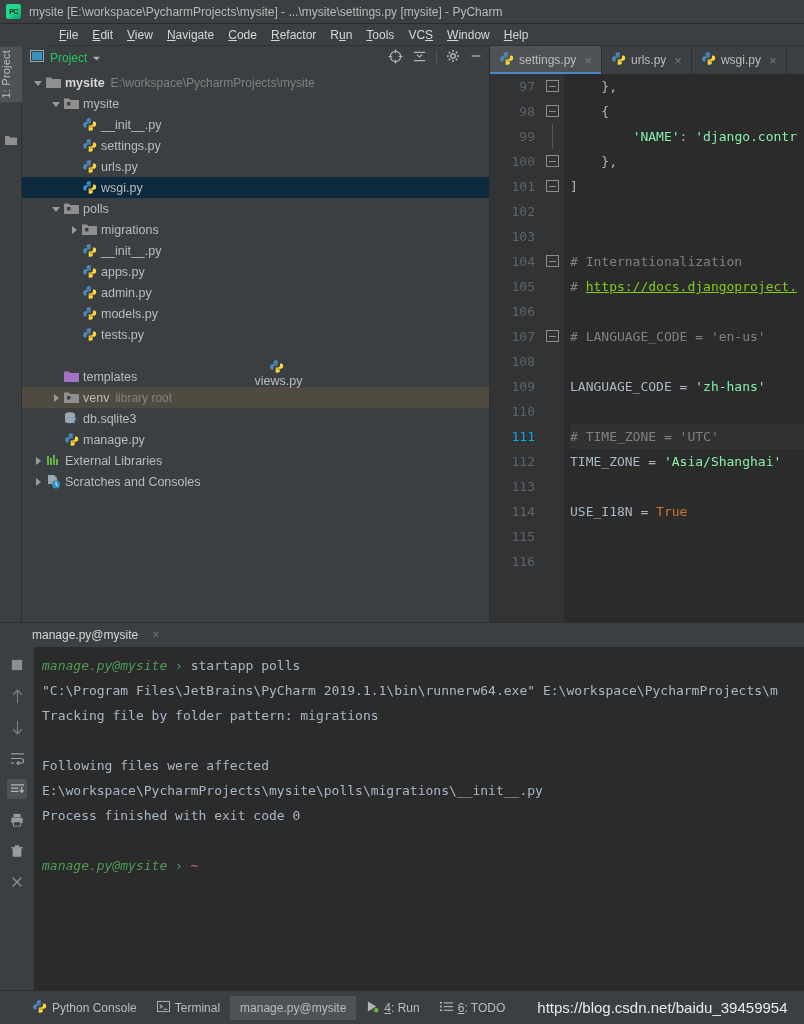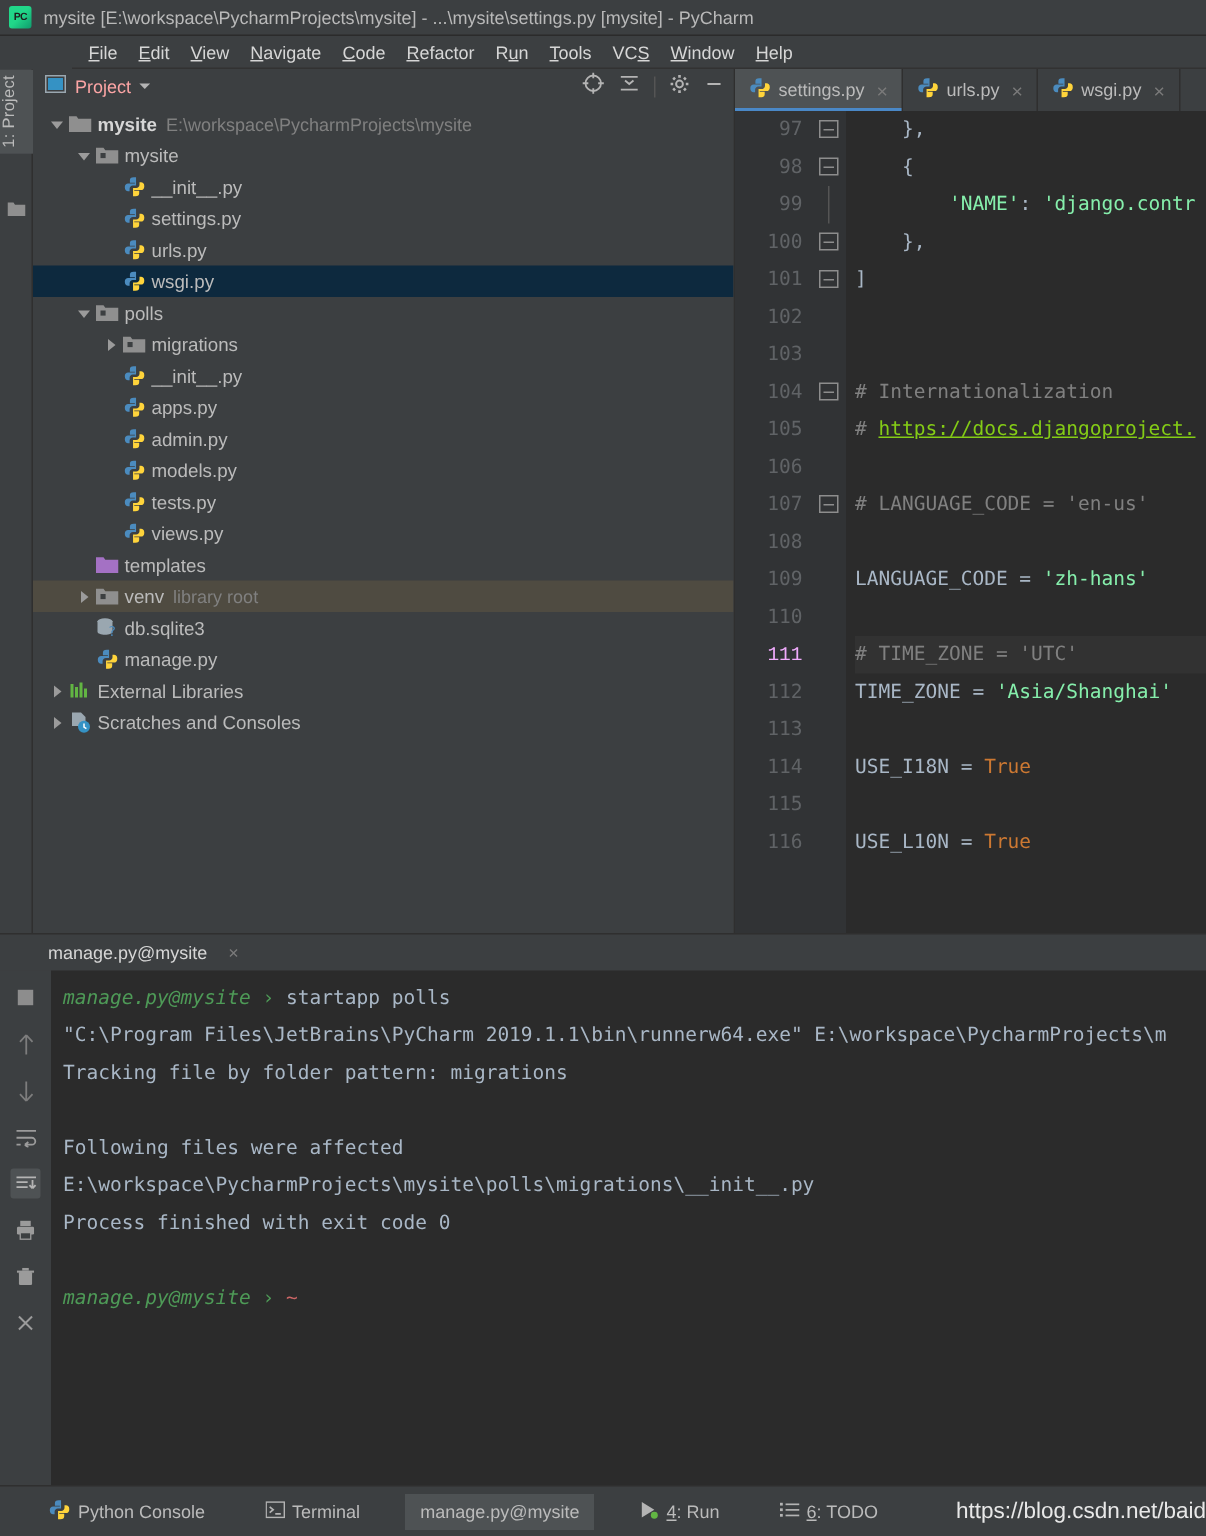--- a/index.html
+++ b/index.html
@@ -57,21 +57,21 @@
   .vtab.active { background: #4e5254; }
   .strip-icon { position: absolute; left: 5px; width: 12px; height: 12px; }
 
   
   .toolwin { width: 468px; flex: 0 0 468px; display: flex; flex-direction: column;
              background: #3c3f41; border-right: 1px solid #2f2f2f; }
   .tw-header {
     height: 24px; display: flex; align-items: center; padding: 0 6px 0 8px;
     background: #3c3f41; flex: 0 0 24px;
   }
-  .tw-title { font-size: 12px; color: #fca5a5; margin-left: 6px; }
+  .tw-title { font-size: 12px; color: #22c55e; margin-left: 6px; }
   .tw-actions { margin-left: auto; display: flex; align-items: center; gap: 9px; }
   .tw-sep { width:1px; height:14px; background:#555; }
 
   .tree {
     flex: 1 1 auto; background: #3c3f41; overflow: hidden; padding-top: 2px;
     font-size: 12.5px; color: #bbbbbb;
   }
   .trow { display: flex; align-items: center; height: 21px; padding-left: 10px; white-space: nowrap; }
   .trow.selected { background: #0d293e; }
   .trow.venv { background: #4f4b41; }
@@ -103,21 +103,21 @@
 
   .code-area { flex: 1 1 auto; display: flex; overflow: hidden; background: #2b2b2b;
                font-family: "DejaVu Sans Mono", monospace; font-size: 13px; }
   .gutter { width: 52px; flex: 0 0 52px; text-align: right; padding-right: 7px;
             color: #606366; background: #313335; }
   .fold { width: 22px; flex: 0 0 22px; background: #313335; position: relative; }
   .codelines { flex: 1 1 auto; position: relative; padding-left: 6px; overflow: hidden; }
   .ln { height: 25px; line-height: 25px; white-space: nowrap; }
   .ln.cur { background: #323232; }
   .gl { height: 25px; line-height: 25px; }
-  .gl.cur { color: #f0abfc; font-family: Liberation Mono, monospace; }
+  .gl.cur { color: #0ea5e9; }
   .fl { height: 25px; position: relative; }
   .fl .vline { position:absolute; left:10px; top:0; bottom:0; width:1px; background:#555; }
   .fmark { position:absolute; left:4px; top:6px; width:13px; height:12px;
            border:1px solid #8d8d8d; background:#313335; }
   .fmark::after{content:"";position:absolute;left:2px;top:5px;width:7px;height:1px;background:#8d8d8d;}
 
   .c-comment { color: #808080; }
   .c-str { color: #86efac; }
   .c-kw { color: #cc7832; }
   .c-plain { color: #a9b7c6; }
@@ -139,21 +139,21 @@
              font-family:"DejaVu Sans Mono", monospace; font-size:13px; color:#a9b7c6;
              padding:6px 0 0 8px; }
   .cline { height:25px; line-height:25px; white-space:nowrap; }
   .cprompt { color:#4e9a57; font-style:italic; }
   .cchev { color:#4e9a57; }
   .ccmd { color:#a9b7c6; }
   .caret { color:#cc6666; }
 
   
   .statusbar { position:absolute; left:0; right:0; bottom:0; height:34px; background:#3c3f41;
-               display:flex; align-items:center; padding-left:22px; border-top:1px solid #2f2f2f;gap:20px; }
+               display:flex; align-items:center; padding-left:22px; border-top:1px solid #2f2f2f; }
   .sb-item { font-size:12px; color:#bbbbbb; padding:5px 10px; display:flex; align-items:center; gap:5px; white-space:nowrap;}
   .sb-item.active { background:#4e5254; }
   .sb-item .mn { text-decoration: underline; }
   .watermark { margin-left:22px; font-size:15px; color:#e8e8e8; font-family:"Liberation Sans", sans-serif; }
 
   .bl-strip { position:absolute; left:0; bottom:34px; width:22px; height:368px; background:#3c3f41; }
 </style>
 </head>
 <body>
 
@@ -334,21 +334,21 @@
             <span class="tlabel">models.py</span>
           </div>
           <div class="trow" style="padding-left: 46px;">
             <span class="tw-twisty "></span>
             <span class="ticon"><svg viewBox="0 0 15 15" width="15" height="15">
                 <path d="M7.2 1.2c-2 0-2.6.8-2.6 2v1.6h3.3v.5H3.4c-1.2 0-2.2.7-2.2 2.6s1 2.6 2.2 2.6h1v-1.7c0-1.2 1-2.2 2.2-2.2h2.1V1.2z" fill="#4b8bbe"></path>
                 <path d="M8.2 13.8c2 0 2.6-.8 2.6-2v-1.6H7.5v-.5h4.5c1.2 0 2.2-.7 2.2-2.6s-1-2.6-2.2-2.6h-1v1.7c0 1.2-1 2.2-2.2 2.2H6.7v5.4z" fill="#ffd43b"></path>
               </svg></span>
             <span class="tlabel">tests.py</span>
           </div>
-          <div class="trow" style="padding-left: 46px;">
+          <div class="trow" style="padding-left: 46px; flex-direction: column;">
             <span class="tw-twisty "></span>
             <span class="ticon"><svg viewBox="0 0 15 15" width="15" height="15">
                 <path d="M7.2 1.2c-2 0-2.6.8-2.6 2v1.6h3.3v.5H3.4c-1.2 0-2.2.7-2.2 2.6s1 2.6 2.2 2.6h1v-1.7c0-1.2 1-2.2 2.2-2.2h2.1V1.2z" fill="#4b8bbe"></path>
                 <path d="M8.2 13.8c2 0 2.6-.8 2.6-2v-1.6H7.5v-.5h4.5c1.2 0 2.2-.7 2.2-2.6s-1-2.6-2.2-2.6h-1v1.7c0 1.2-1 2.2-2.2 2.2H6.7v5.4z" fill="#ffd43b"></path>
               </svg></span>
             <span class="tlabel">views.py</span>
           </div>
           <div class="trow" style="padding-left: 28px;">
             <span class="tw-twisty "></span>
             <span class="ticon"><svg viewBox="0 0 15 15" width="15" height="15">
@@ -503,21 +503,20 @@
             <div class="ln">&nbsp;</div>
             <div class="ln"><span class="c-comment">#&nbsp;LANGUAGE_CODE&nbsp;=&nbsp;'en-us'</span></div>
             <div class="ln">&nbsp;</div>
             <div class="ln"><span class="c-plain">LANGUAGE_CODE&nbsp;=&nbsp;</span><span class="c-str">'zh-hans'</span></div>
             <div class="ln">&nbsp;</div>
             <div class="ln cur"><span class="c-comment">#&nbsp;TIME_ZONE&nbsp;=&nbsp;'UTC'</span></div>
             <div class="ln"><span class="c-plain">TIME_ZONE&nbsp;=&nbsp;</span><span class="c-str">'Asia/Shanghai'</span></div>
             <div class="ln">&nbsp;</div>
             <div class="ln"><span class="c-plain">USE_I18N&nbsp;=&nbsp;</span><span class="c-kw">True</span></div>
             <div class="ln">&nbsp;</div>
-            <div class="ln"><span class="c-plain">USE_L10N&nbsp;=&nbsp;</span><span class="c-kw">True</span></div>
           </div>
       </div>
     </div>
   </div>
 
   <div class="bl-strip">
     <div class="vtab" style="top:10px;">
       <span>2: Favorites</span>
     </div>
     <div class="strip-icon" style="top:110px;left:4px;width:14px;height:14px;">

